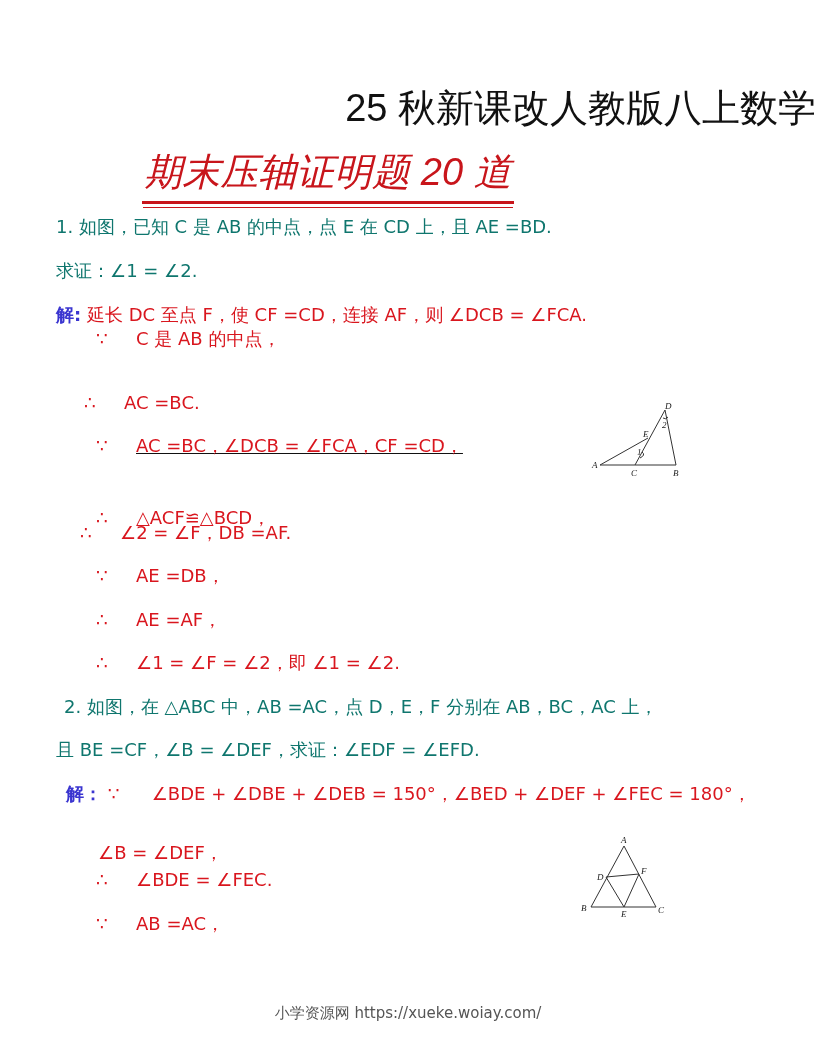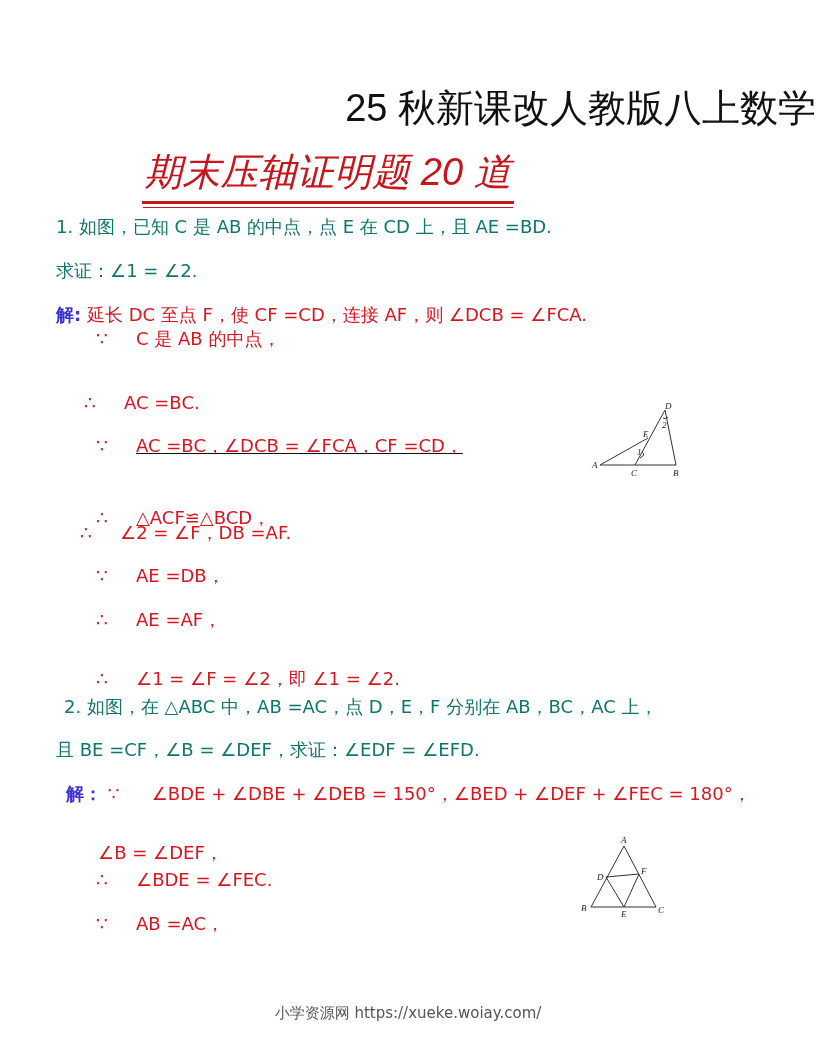--- a/index.html
+++ b/index.html
@@ -67,21 +67,21 @@
 </div>
 <div class="line" style="top:520px; left:80px;">
   <span class="sym">∴</span><span class="red">∠2 = ∠F，DB =AF.</span>
 </div>
 <div class="line" style="top:563px; left:96px;">
   <span class="sym">∵</span><span class="red">AE =DB，</span>
 </div>
 <div class="line" style="top:607px; left:96px;">
   <span class="sym">∴</span><span class="red">AE =AF，</span>
 </div>
-<div class="line" style="top:650px; left:96px;margin-top:16px;">
+<div class="line" style="top:650px; left:96px;">
   <span class="sym">∴</span><span class="red">∠1 = ∠F = ∠2，即 ∠1 = ∠2.</span>
 </div>
 
 <svg class="fig" style="left:588px; top:398px;" width="100" height="84" viewBox="588 398 100 84">
   <g stroke="#333" stroke-width="1" fill="none">
     <line x1="600" y1="465" x2="676" y2="465"></line>
     <line x1="600" y1="465" x2="648" y2="438"></line>
     <line x1="635" y1="465" x2="665" y2="410"></line>
     <line x1="665" y1="410" x2="676" y2="465"></line>
     <path d="M642 452 Q646 455 640 458"></path>

